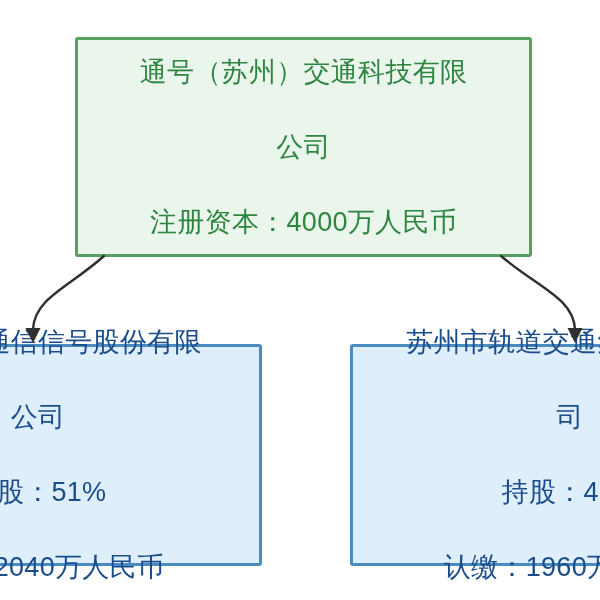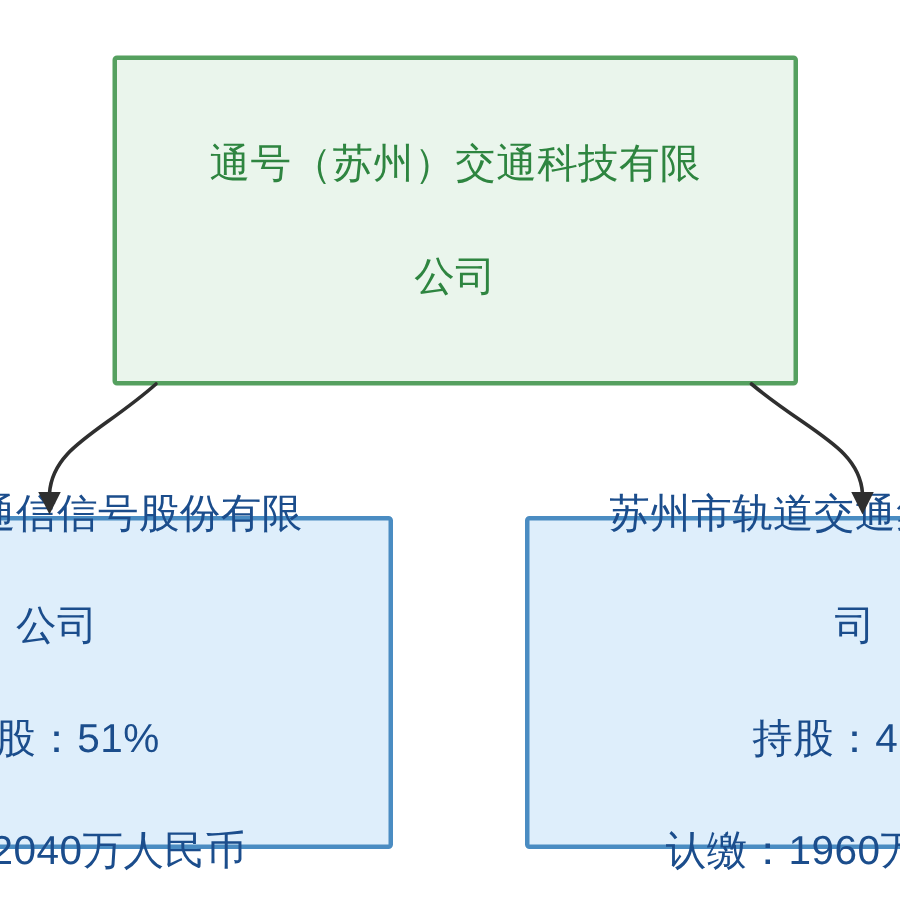--- a/index.html
+++ b/index.html
@@ -54,20 +54,21 @@
   }
 </style>
 </head>
 <body>
 
 <div class="canvas">
 
   <div class="node parent-node" style="border-color: rgb(85, 160, 95); background-color: rgb(234, 245, 236); color: rgb(46, 133, 64);">
     <div class="line">通号（苏州）交通科技有限</div>
     <div class="line">公司</div>
+    <div class="line">注册资本：4000万人民币</div>
   </div>
 
   <div class="node sh-node-left" style="border-color: rgb(74, 140, 194); background-color: rgb(222, 238, 251); color: rgb(27, 77, 140);">
     <div class="line">中国铁路通信信号股份有限</div>
     <div class="line">公司</div>
     <div class="line">持股：51%</div>
     <div class="line">认缴：2040万人民币</div>
   </div>
 
   <div class="node sh-node-right" style="border-color: rgb(74, 140, 194); background-color: rgb(222, 238, 251); color: rgb(27, 77, 140);">

